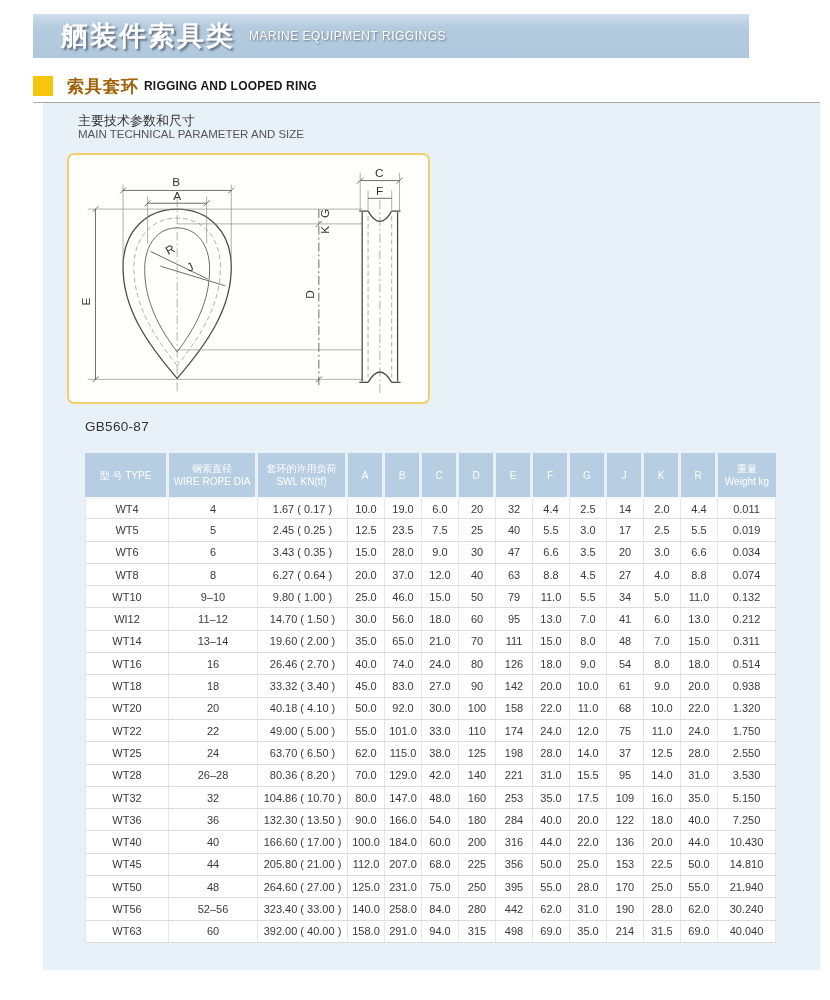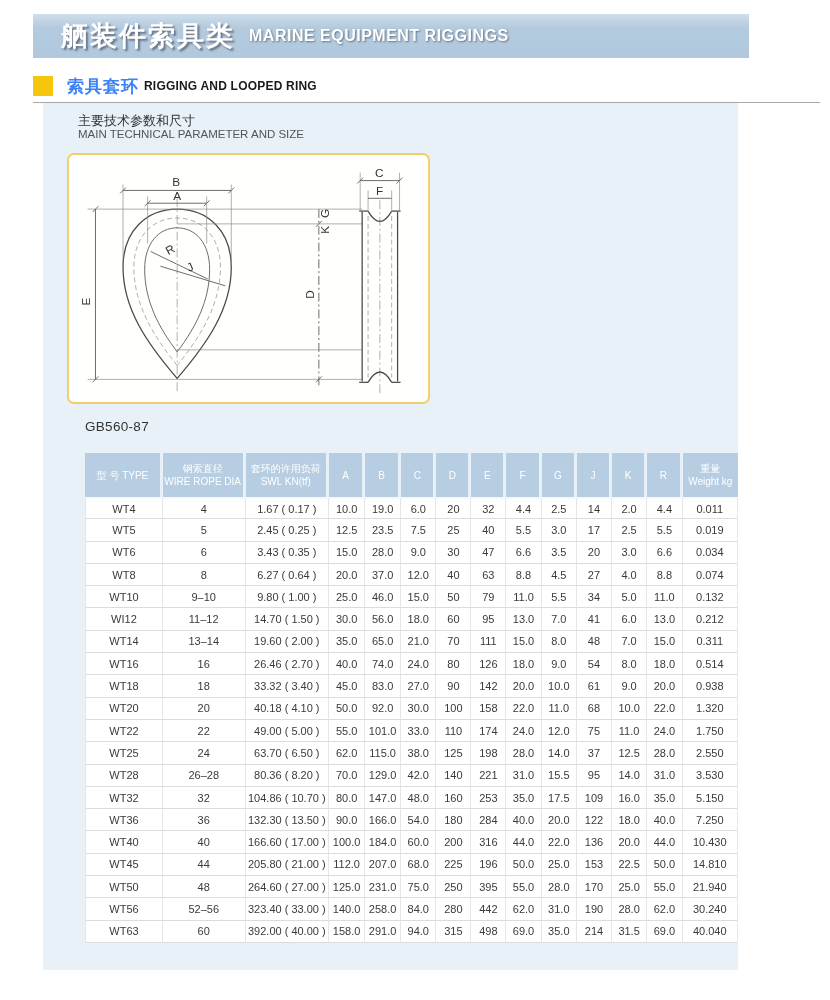--- a/index.html
+++ b/index.html
@@ -5,32 +5,32 @@
   html,body{margin:0;padding:0;background:#fff;}
   body{font-family:"Liberation Sans","DejaVu Sans",sans-serif;-webkit-font-smoothing:antialiased;}
   .page{position:relative;width:830px;height:1000px;background:#fff;overflow:hidden;}
 
   
   .banner{position:absolute;left:33px;top:14px;width:716px;height:44px;
     background:linear-gradient(#cfdeeb,#b4cbdf 30%,#b0c8dd);
     display:flex;align-items:center;padding:0 0 0 28px;box-sizing:border-box;}
   .banner-cn{font-size:27px;font-weight:bold;color:#fff;letter-spacing:2px;
     text-shadow:2px 2px 2px rgba(90,100,115,.85);}
-  .banner-en{font-size:16px;font-weight:bold;color:#fff;margin-left:14px;letter-spacing:.5px;
+  .banner-en{font-size:12px;font-weight:normal;color:#fff;margin-left:14px;letter-spacing:.5px;
     text-shadow:1px 1px 2px rgba(90,100,115,.85);}
 
   
   .section-head{position:absolute;left:33px;top:72px;width:787px;height:28px;
     display:flex;align-items:center;border-bottom:1px solid #a8a8a8;padding-bottom:2px;box-sizing:content-box;}
   .bullet{width:20px;height:20px;background:#f6c50d;display:inline-block;}
-  .sec-cn{font-size:17px;font-weight:bold;color:#3b82f6;margin-left:14px;letter-spacing:1px;}
+  .sec-cn{font-size:17px;font-weight:bold;color:#a16207;margin-left:14px;letter-spacing:1px;}
   .sec-en{font-size:12px;font-weight:bold;color:#1a1a1a;margin-left:5px;letter-spacing:.2px;}
 
   
-  .panel{position:absolute;left:43px;top:103px;width:695px;height:867px;background:#e9f1f8;}
+  .panel{position:absolute;left:43px;top:103px;width:777px;height:867px;background:#e9f1f8;}
   .sub-cn{position:absolute;left:35px;top:9px;font-size:13px;color:#333;}
   .sub-en{position:absolute;left:35px;top:25px;font-size:11.5px;color:#555;}
 
   .drawing-box{position:absolute;left:24px;top:50px;width:363px;height:251px;background:#fffffe;
     border:2px solid #f2cf6e;border-radius:7px;box-sizing:border-box;}
   .drawing-box svg{display:block;width:100%;height:100%;}
 
   .std{position:absolute;left:42px;top:316px;font-size:13.5px;color:#333;letter-spacing:.3px;}
 
   
@@ -441,21 +441,21 @@
             <td>10.430</td>
           </tr>
           <tr>
             <td>WT45</td>
             <td>44</td>
             <td>205.80 ( 21.00 )</td>
             <td>112.0</td>
             <td>207.0</td>
             <td>68.0</td>
             <td>225</td>
-            <td>196</td>
+            <td>356</td>
             <td>50.0</td>
             <td>25.0</td>
             <td>153</td>
             <td>22.5</td>
             <td>50.0</td>
             <td>14.810</td>
           </tr>
           <tr>
             <td>WT50</td>
             <td>48</td>

